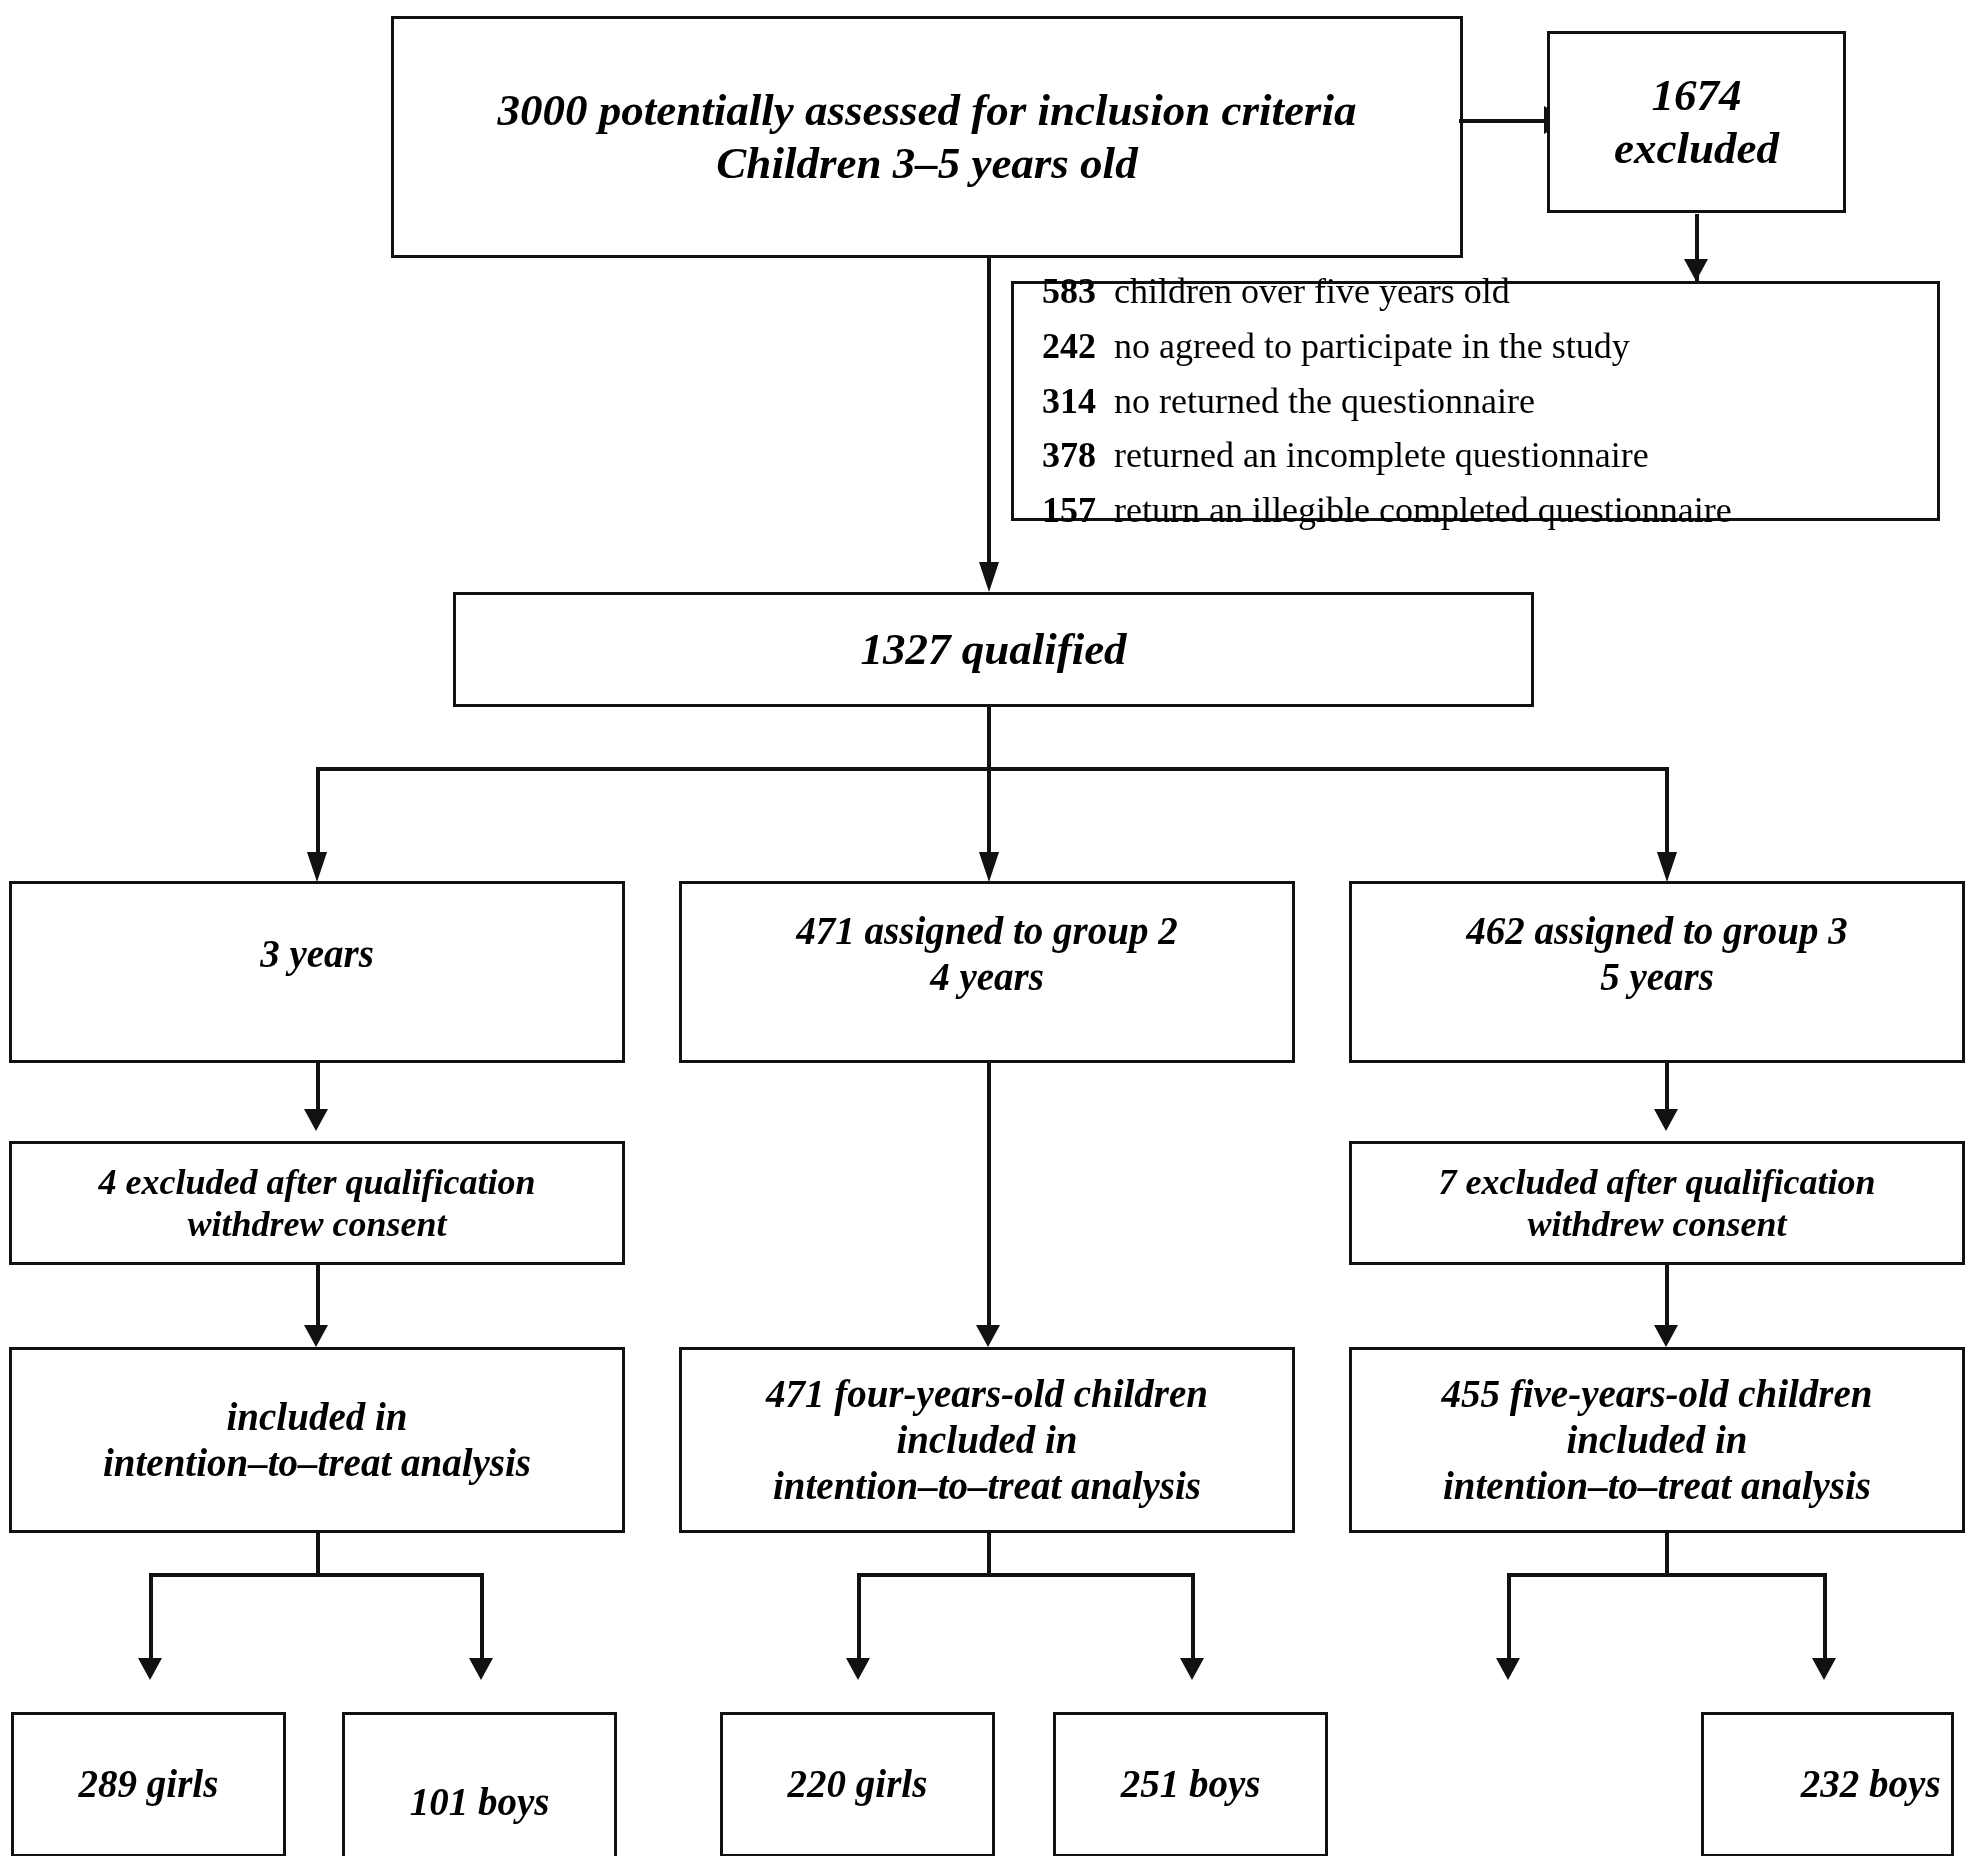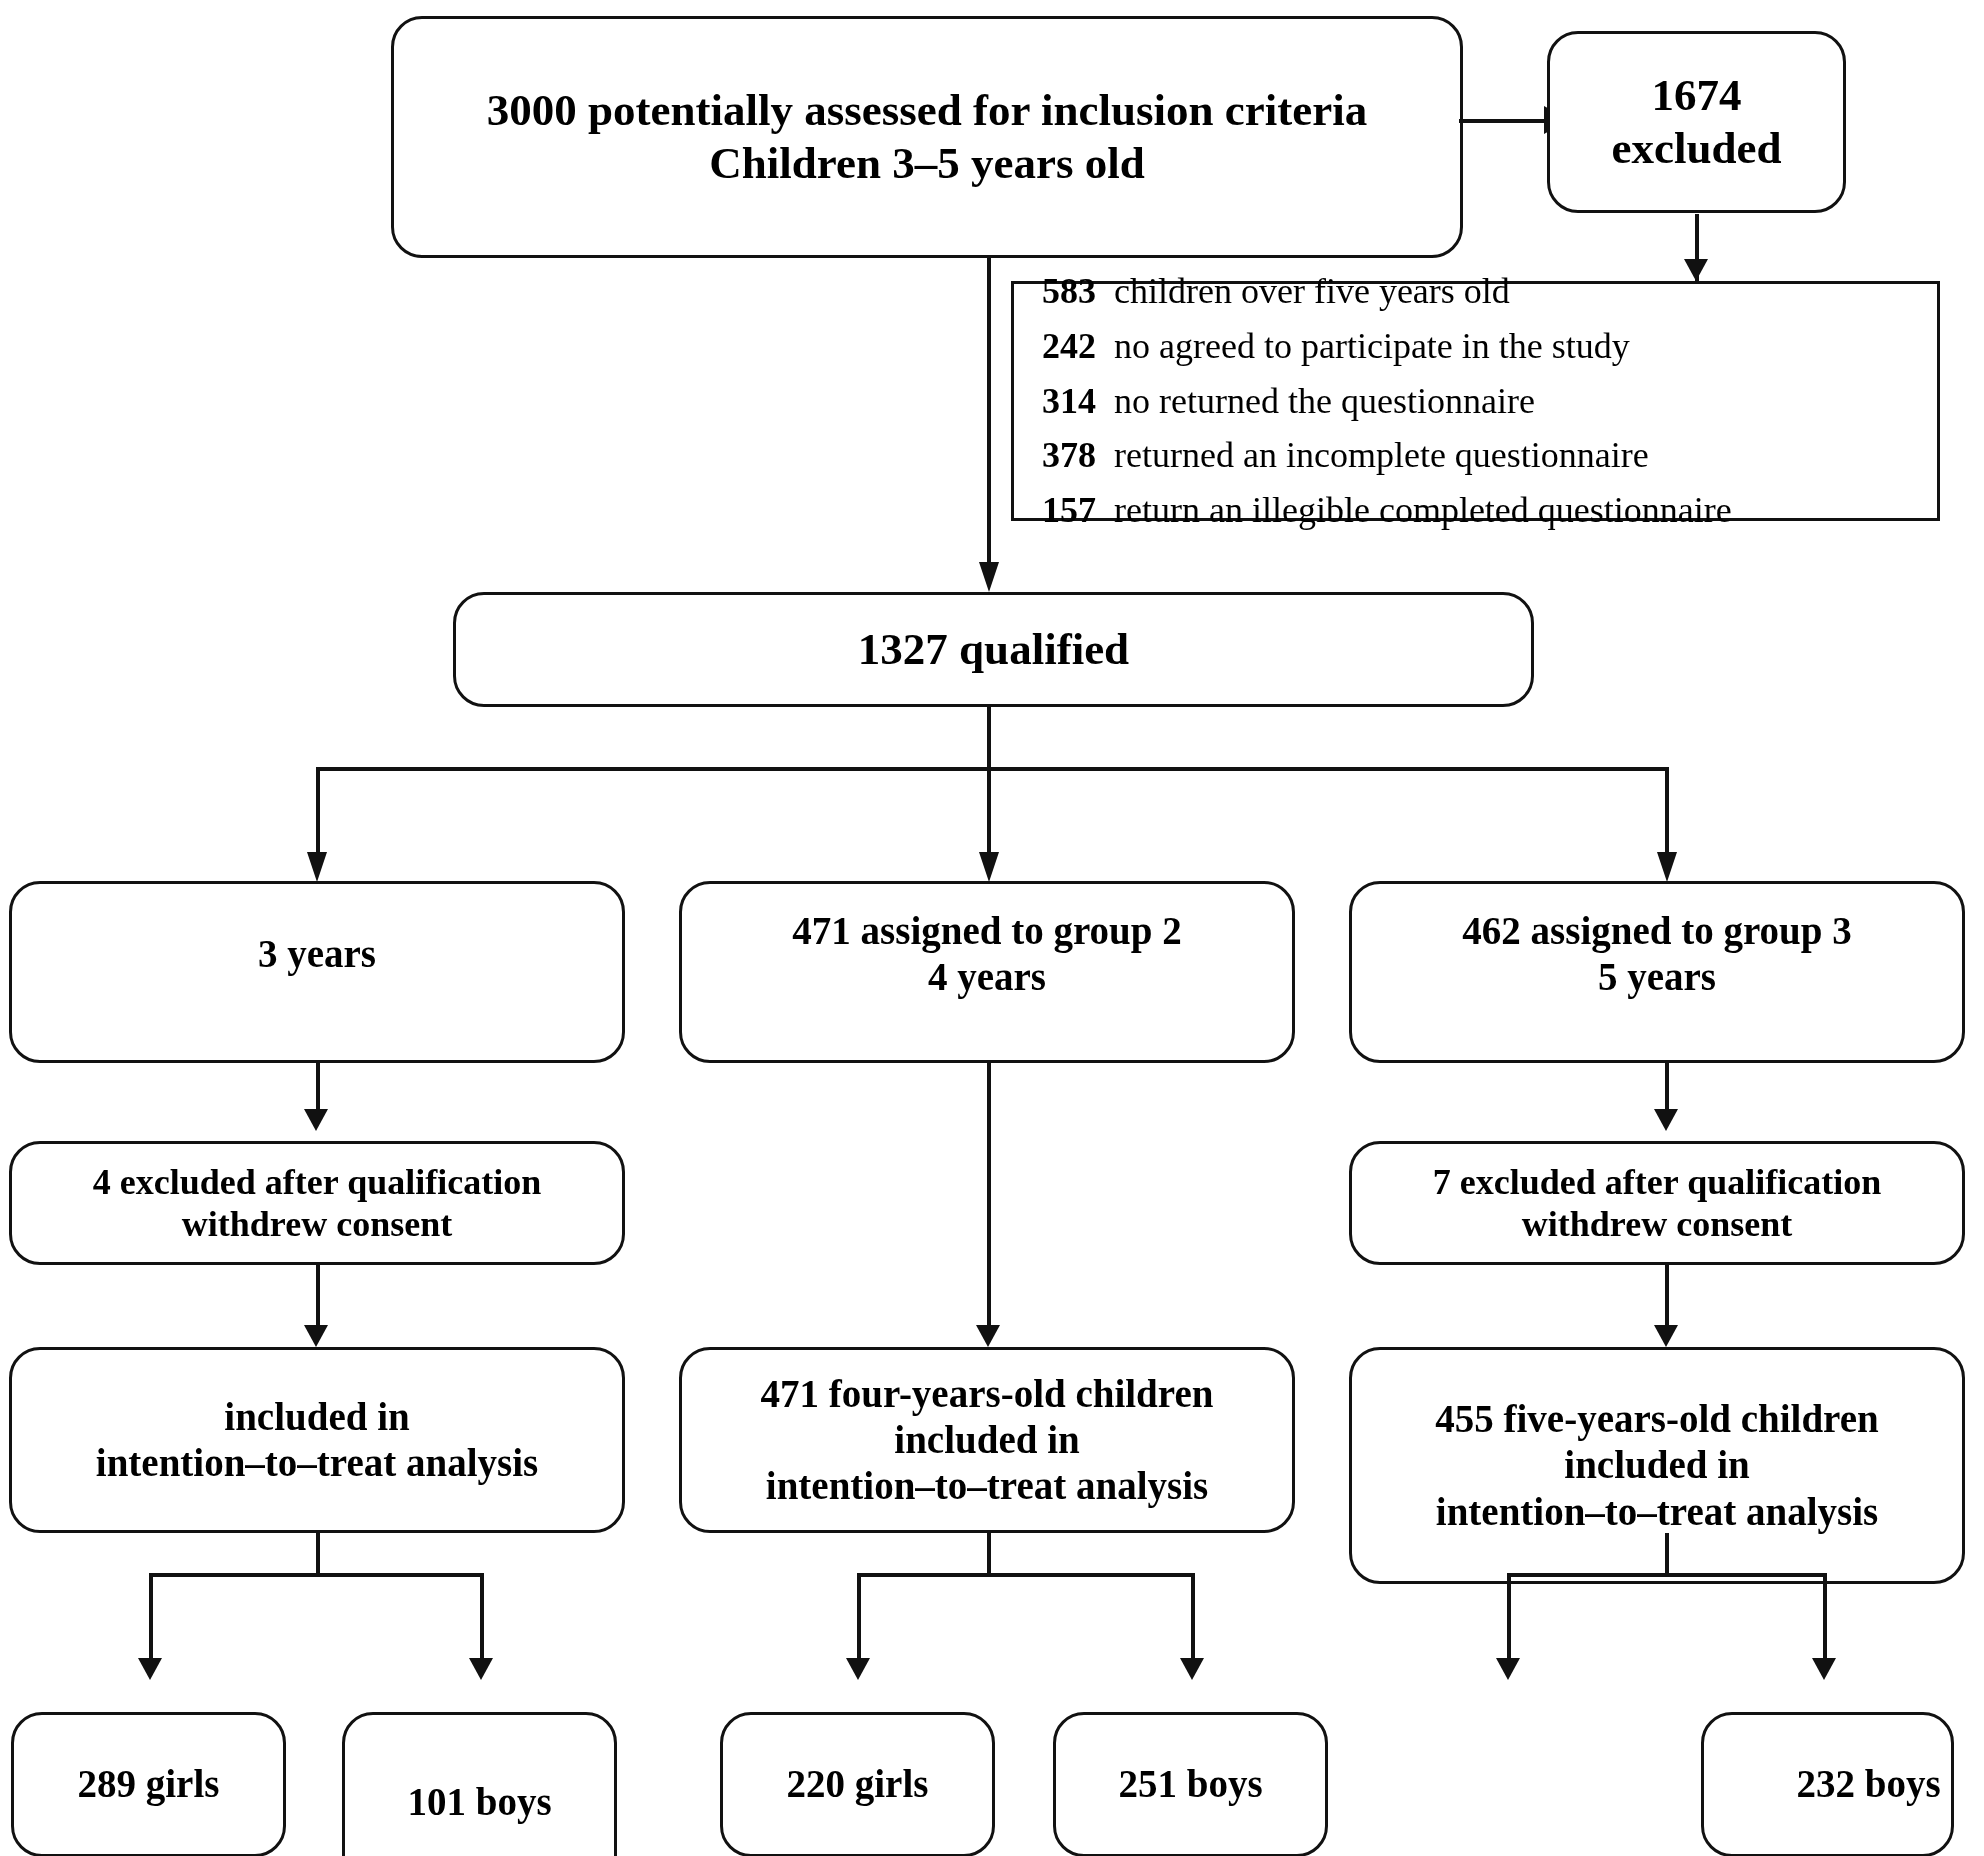--- a/index.html
+++ b/index.html
@@ -11,21 +11,21 @@
     box-sizing:border-box;
     border:3.7px solid #111111;
     background:#ffffff;
     display:flex;
     align-items:center;
     justify-content:center;
     text-align:center;
     color:#000000;
     line-height:1.18;
   }
-  .box.italic{font-weight:bold;border-radius:31px;}
+  .box.italic{font-style:italic;font-weight:bold;}
   .box .txt{padding:0 10.4px;width:100%;}
 
   
   .reasons{
     justify-content:flex-start;
     align-items:center;
     font-style:normal;
     font-weight:normal;
   }
   .reasons .list{
@@ -214,21 +214,21 @@
   <div class="box italic" style="left:1349px; top:1141px; width:616px; height:124px; font-size:36px;">
     <div class="txt">
       <div>7 excluded after qualification</div>
       <div>withdrew consent</div>
     </div>
   </div>
 
   <div class="vline" style="left:1665px; top:1264px; height:65px;"></div>
   <div class="arrow-down" style="left:1654px; top:1325px;"></div>
 
-  <div class="box italic" style="left:1349px; top:1347px; width:616px; height:237px; font-size:39px;">
+  <div class="box italic" style="left:1349px; top:1347px; width:616px; height:186px; font-size:39px;">
     <div class="txt">
       <div>455 five-years-old children</div>
       <div>included in</div>
       <div>intention–to–treat analysis</div>
     </div>
   </div>
 
   <div class="vline" style="left:1665px; top:1533px; height:43px;"></div>
   <div class="hline" style="left:1507px; top:1573px; width:320px;"></div>
   <div class="vline" style="left:1507px; top:1573px; height:91px;"></div>

